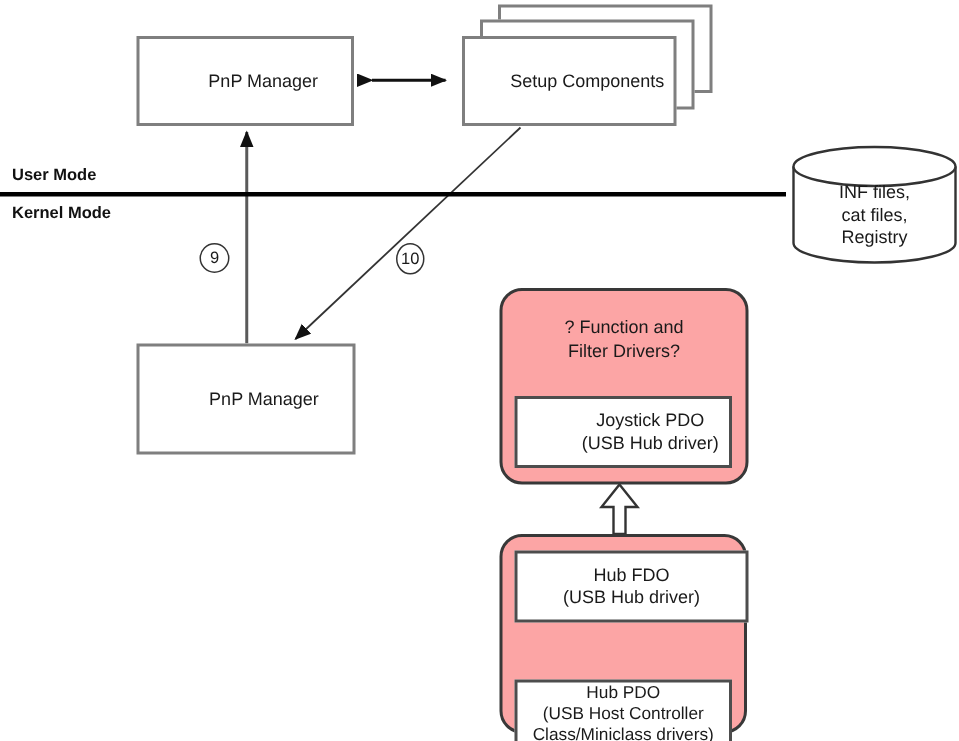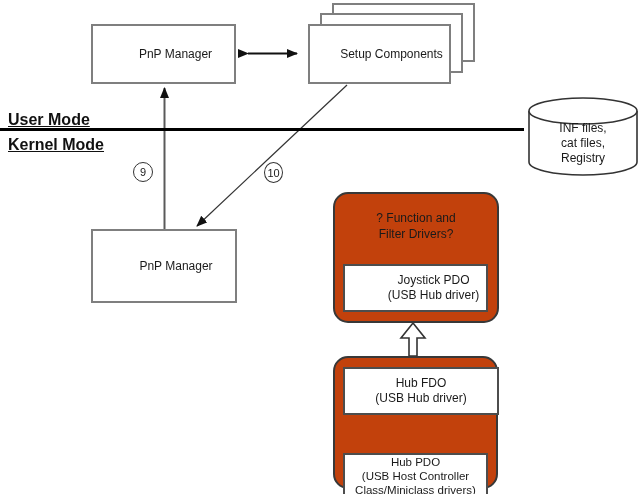--- a/index.html
+++ b/index.html
@@ -36,45 +36,44 @@
   }
   .stackbox {
     position: absolute;
     box-sizing: border-box;
     background: #ffffff;
     border: 2px solid #7f7f7f;
   }
   .rounded {
     position: absolute;
     box-sizing: border-box;
-    background: #c2410c;
+    background: #fca5a5;
     border: 2px solid #383838;
     border-radius: 15px;
   }
   .innerbox {
     position: absolute;
     box-sizing: border-box;
     background: #ffffff;
     border: 2px solid #4d4d4d;
     display: flex;
     align-items: center;
     justify-content: center;
     text-align: center;
     font-size: 12px;
     line-height: 14px;
     white-space: pre-line;
   }
   .multiline { white-space: pre-line; line-height: 15px; }
   .mode-label {
     position: absolute;
     left: 8px;
-    font-size: 16px;
+    font-size: 11px;
     font-weight: bold;
     color: #111111;
-    text-decoration: underline;
   }
   .kernel-divider {
     position: absolute;
     left: 0;
     top: 128px;
     width: 524px;
     height: 3px;
     background: #000000;
   }
   .circle-label {

